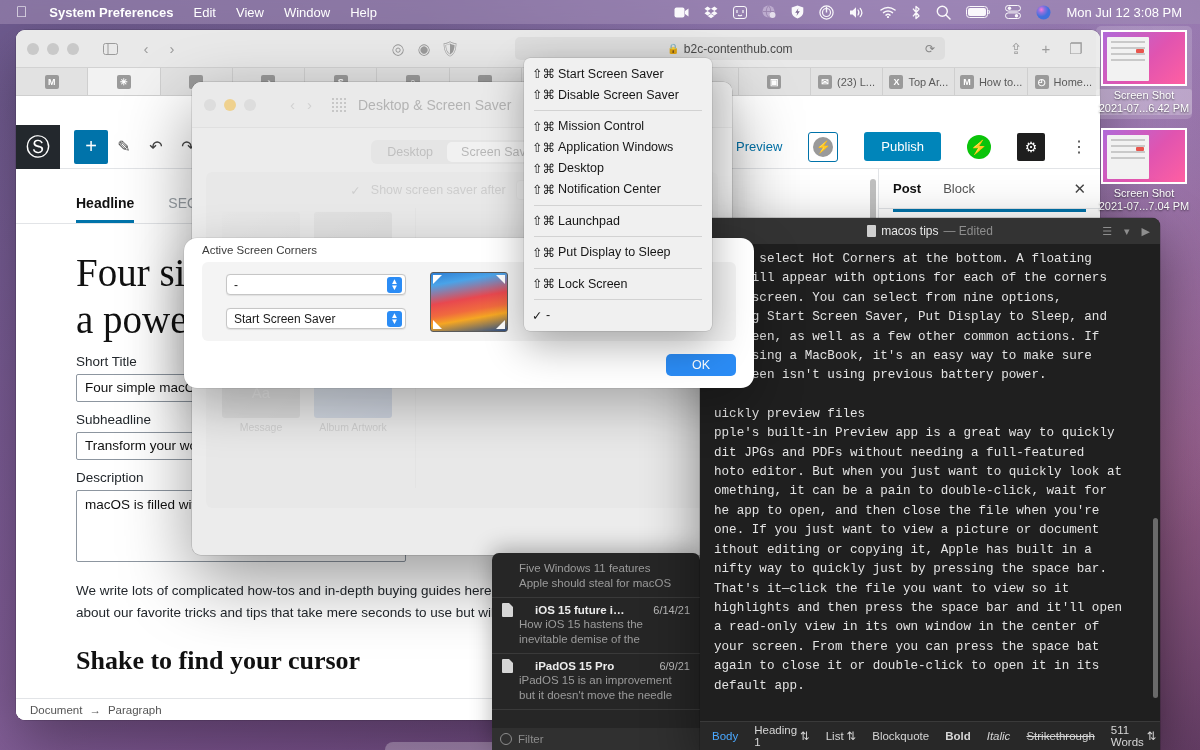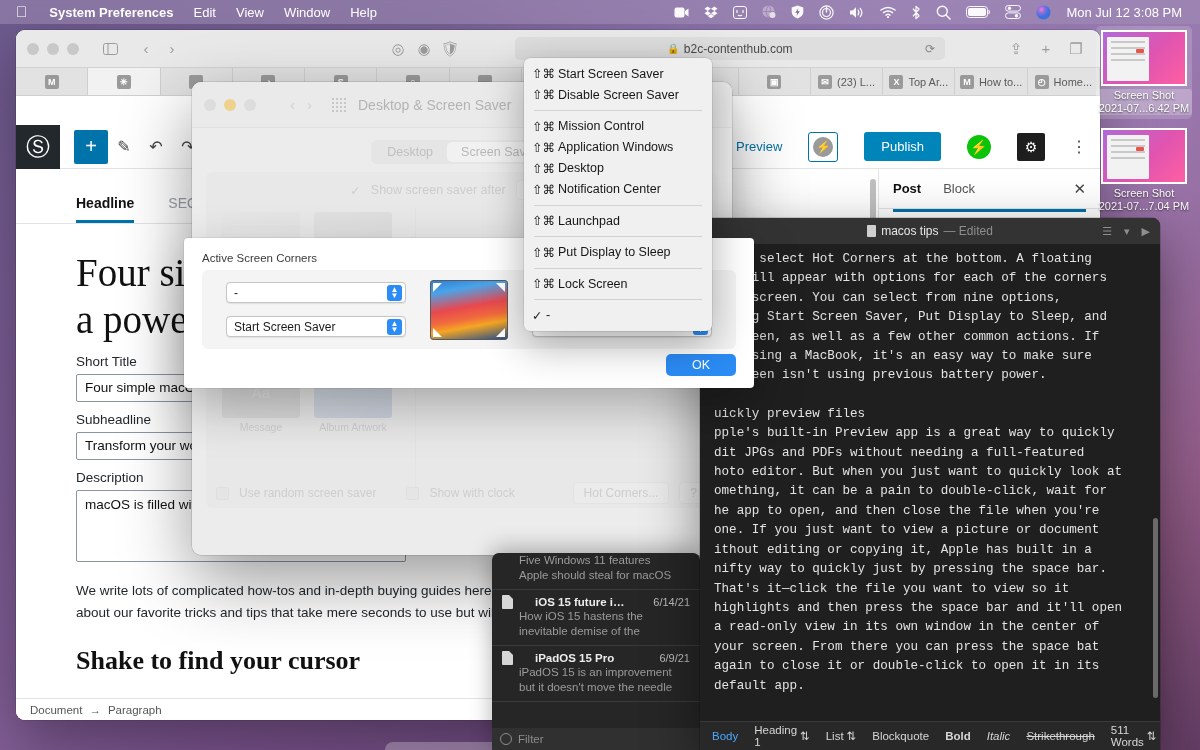--- a/index.html
+++ b/index.html
@@ -174,23 +174,23 @@
   .sp-footer { position:absolute; left:0; right:0; bottom:0; height:30px;
                display:flex; align-items:center; gap:10px; padding:0 10px; font-size:12px; color:#a8a8a8; }
   .sp-cb { width:13px;height:13px;border-radius:2px;background:#dcdcdc;border:.5px solid #cfcfcf; }
   .sp-btn { background:#e9e9e9; border:.5px solid #d8d8d8; border-radius:4px;
             padding:3px 10px; font-size:12px; color:#a8a8a8; }
   #sp-dim { position:absolute; inset:0; background:rgba(236,236,236,.55); pointer-events:none; }
 
   
   #hotcorners {
     position:absolute; left:184px; top:238px; width:570px; height:150px;
-    background:#fff; border-radius:4px; z-index:120;
+    background:#fff; border-radius:13px; z-index:120;
     box-shadow: 0 18px 50px rgba(0,0,0,.28), 0 0 0 .5px rgba(0,0,0,.12);
-    padding:14px 18px;
+    padding:6px 18px;
   }
   .hc-label { font-size:11.5px; color:#3b3b3b; margin-bottom:6px; }
   .hc-box { background:#f4f4f4; border-radius:6px; height:79px; position:relative;
             display:flex; align-items:center; }
   .hc-col { flex:1; display:flex; flex-direction:column; gap:13px; padding:0 12px; align-items:center;}
   .popbtn { width:180px; height:21px; background:#fff; border:.5px solid #c6c6c6;
             border-radius:4px; display:flex; align-items:center; padding:0 7px;
             font-size:12px; color:#1a1a1a; position:relative;
             box-shadow:0 .5px 1px rgba(0,0,0,.08); }
   .popbtn .chev { position:absolute; right:3px; top:2px; width:15px; height:16px;
@@ -472,21 +472,21 @@
             <div class="cbox"></div>
             <span>Stick to the top of the blog</span>
           </div>
           <div class="wp-sb-head">Author</div>
         </div>
       </div>
     </div>
   </div>
 
   <div id="filelist">
-    <div class="fl-row" style="padding-top:0">
+    <div class="fl-row" style="padding-top:8px">
       <div class="fl-sub" style="padding-left: 17px; white-space: pre-line;" style2="white-space:pre-line">Five Windows 11 features
 Apple should steal for macOS</div>
     </div>
     <div id="fl-items">
         <div class="fl-row">
           <div class="fl-top">
             <div class="fl-doc"></div>
             <div class="fl-title">iOS 15 future iPhone</div>
             <div class="fl-date">6/14/21</div>
           </div>
@@ -634,28 +634,20 @@
               </div>
               <div class="sv-item">
                 <div class="sv-thumb" style="background: linear-gradient(135deg, rgb(143, 168, 200), rgb(111, 134, 181));"></div>
                 <div class="sv-cap">Album Artwork</div>
               </div>
             </div>
           <div class="sv-right">
             <span class="sp-btn">Screen Saver Options...</span>
           </div>
         </div>
-        <div class="sp-footer">
-          <span class="sp-cb"></span>
-          <span>Use random screen saver</span>
-          <span class="sp-cb" style="margin-left:20px"></span>
-          <span>Show with clock</span>
-          <span class="sp-btn" style="margin-left:auto">Hot Corners...</span>
-          <span class="sp-btn">?</span>
-        </div>
       </div>
     </div>
     <div id="sp-dim"></div>
   </div>
 
   <div id="hotcorners">
     <div class="hc-label">Active Screen Corners</div>
     <div class="hc-box">
       <div class="hc-col">
         <div class="popbtn">

